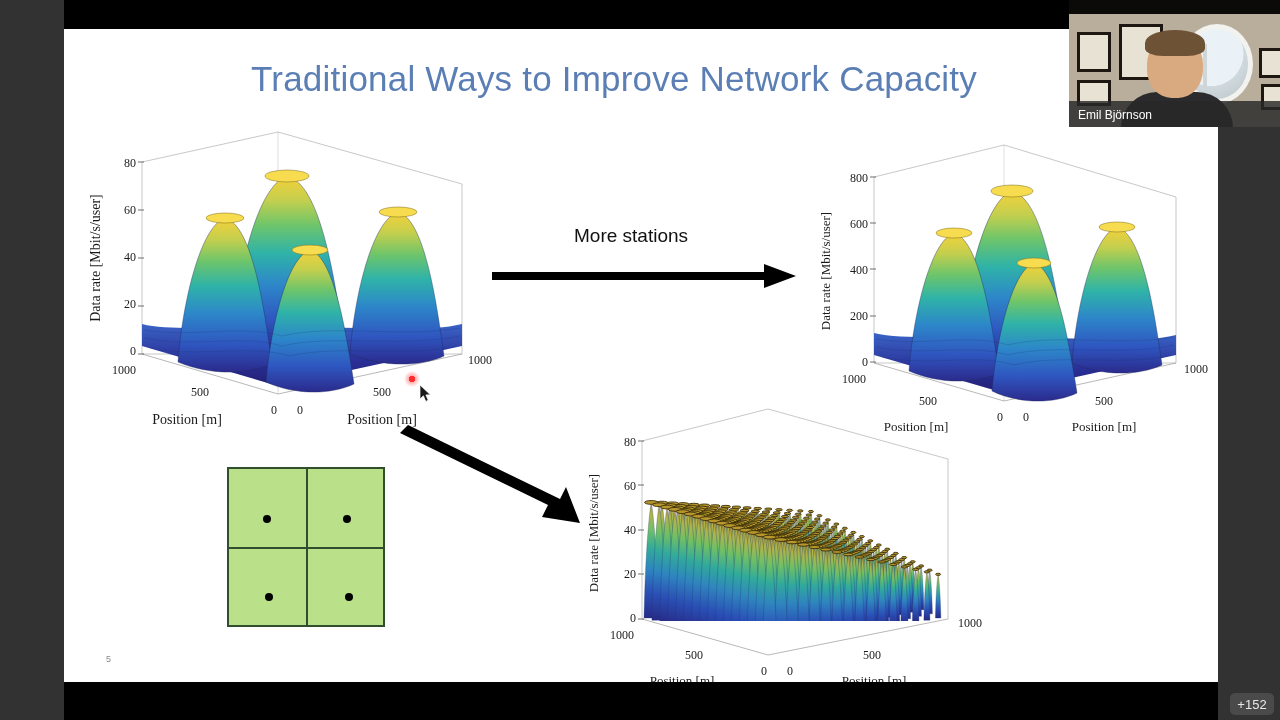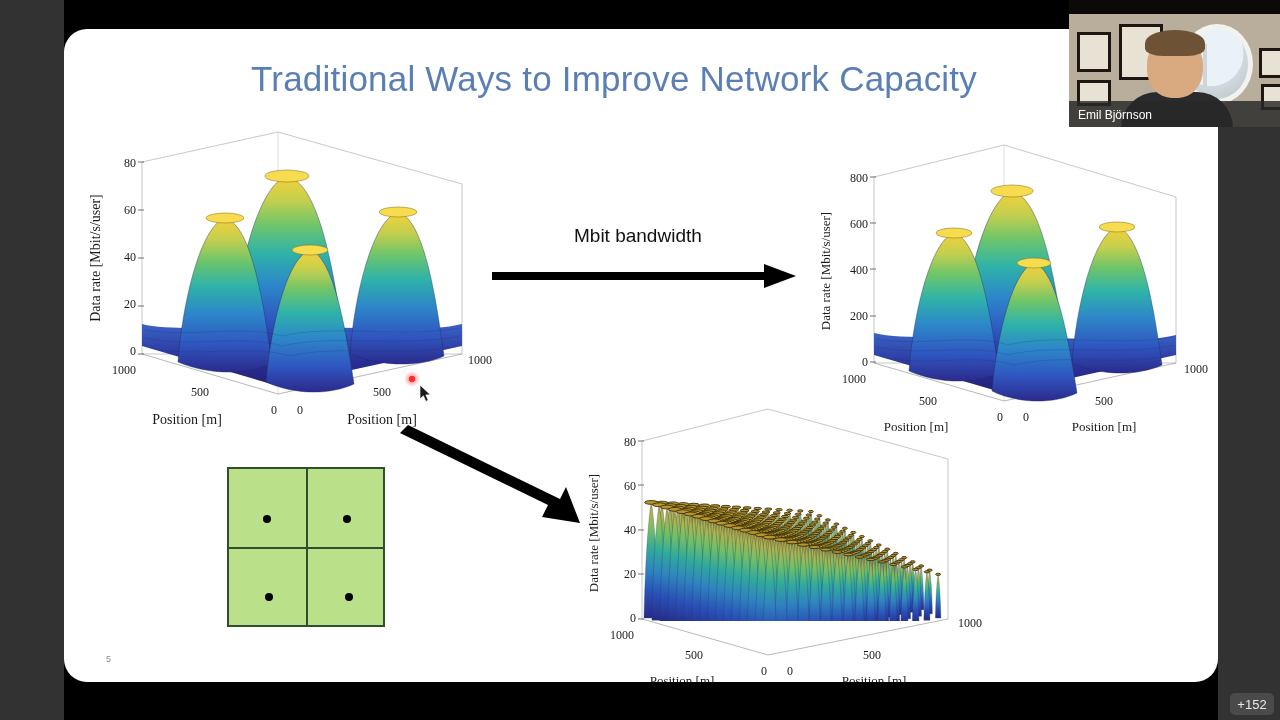--- a/index.html
+++ b/index.html
@@ -8,21 +8,21 @@
 
   #root { position:relative; width:1280px; height:720px; background:#000; }
 
   
   .chrome-left  { position:absolute; left:0;   top:0; width:64px;  height:720px; background:#323232; }
   .chrome-right { position:absolute; left:1218px; top:0; width:62px; height:720px; background:#323232; }
   .chrome-topband { position:absolute; left:64px; top:0; width:1154px; height:29px; background:#000; }
   .chrome-botband { position:absolute; left:64px; top:682px; width:1154px; height:38px; background:#000; }
 
   
-  .slide { position:absolute; left:64px; top:29px; width:1154px; height:653px; background:#fff; overflow:hidden;border-radius:23px; }
+  .slide { position:absolute; left:64px; top:29px; width:1154px; height:653px; background:#fff; overflow:hidden; }
 
   .slide-title {
     position:absolute; left:0; top:30px; width:1100px; text-align:center;
     font-size:35px; color:#5b7fb5; letter-spacing:0.2px; white-space:nowrap;
     font-family:"Liberation Sans", sans-serif;
   }
 
   .slide-number { position:absolute; left:42px; top:625px; font-size:9px; color:#8a8a8a; }
 
   
@@ -1075,21 +1075,21 @@
           <text x="300" y="258">500</text>
           <text x="398" y="226">1000</text>
         </g>
         <text x="302" y="284" text-anchor="middle" font-family="'Liberation Serif', serif" font-size="13" fill="#1a1a1a">Position [m]</text>
       </svg>
     </div>
 
     <svg class="plot" style="left:420px; top:215px;" width="320" height="60">
       <path d="M8,28 L280,28 L280,20 L312,32 L280,44 L280,36 L8,36 Z" fill="#000"></path>
     </svg>
-    <div class="caption" style="left:510px; top:196px;">Mbit bandwidth</div>
+    <div class="caption" style="left:510px; top:196px;">More stations</div>
 
     <svg class="plot" style="left:330px; top:370px;" width="210" height="140">
       <path d="M14,26 L166,100 L172,88 L186,124 L148,118 L154,106 L6,34 Z" fill="#000"></path>
     </svg>
 
     <div class="grid-diagram" style="left:163px; top:438px;">
       <div class="vline"></div>
       <div class="hline"></div>
       <div class="bsdot" style="left:34px; top:46px;"></div>
       <div class="bsdot" style="left:114px; top:46px;"></div>

